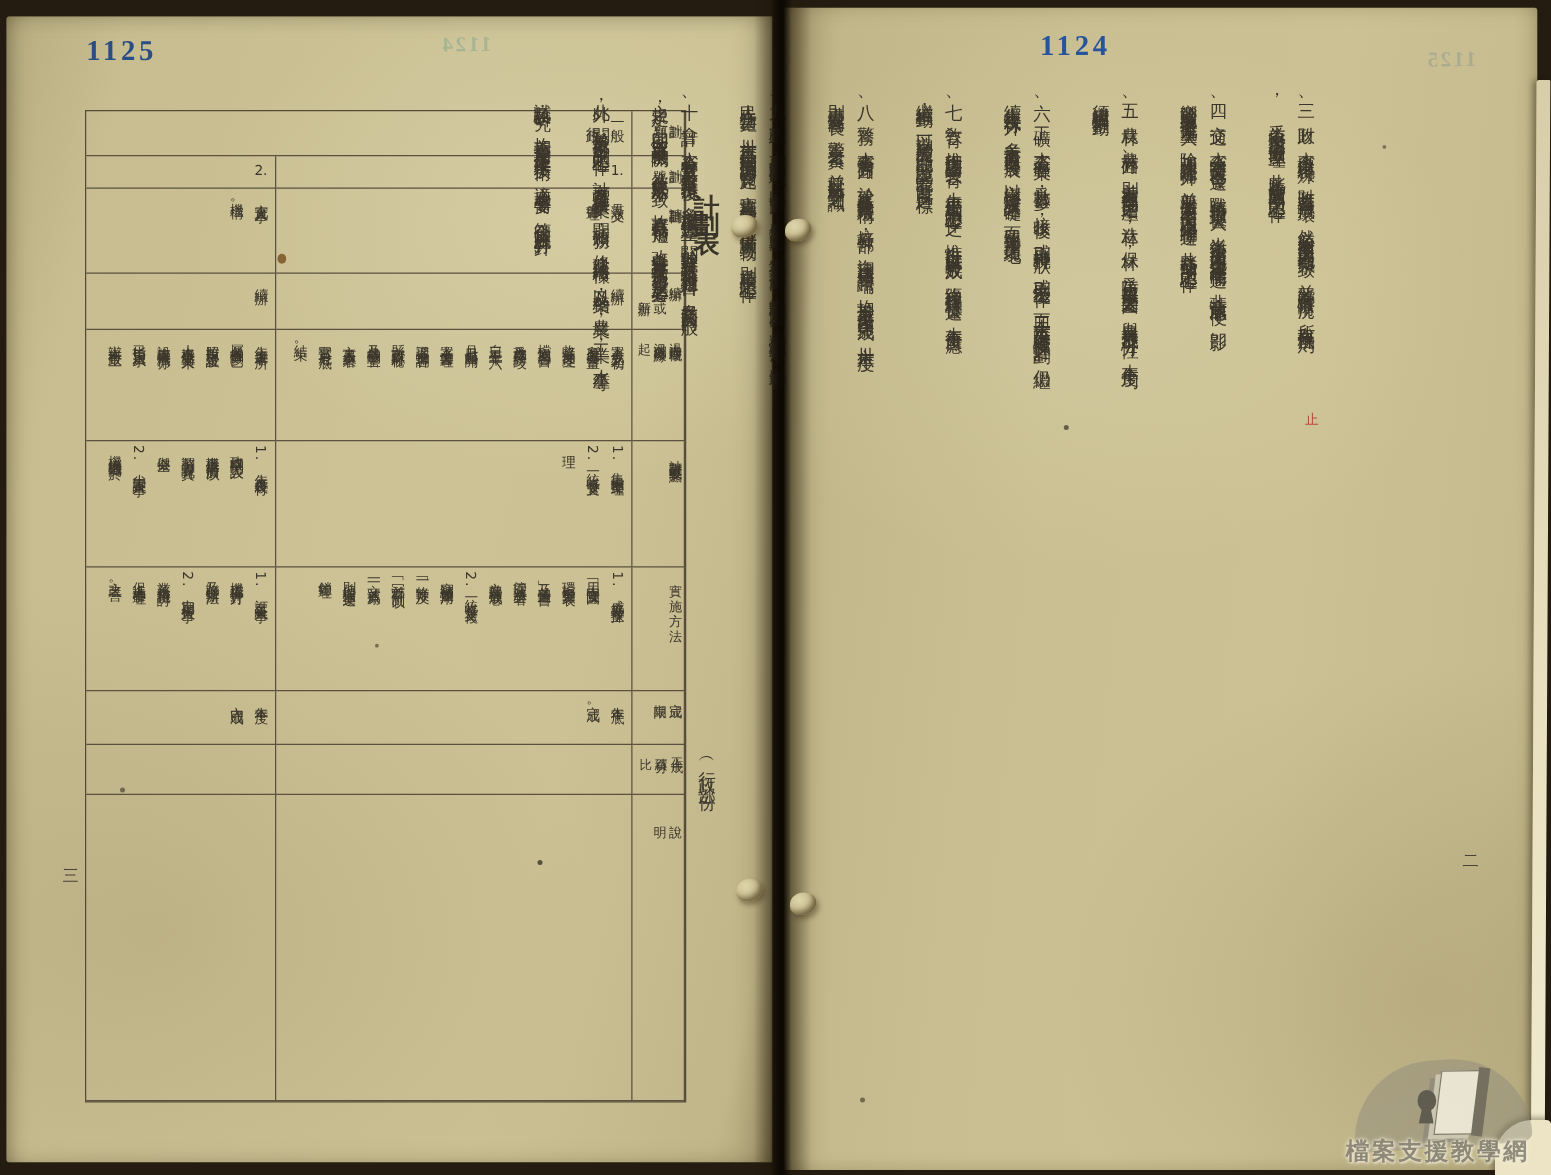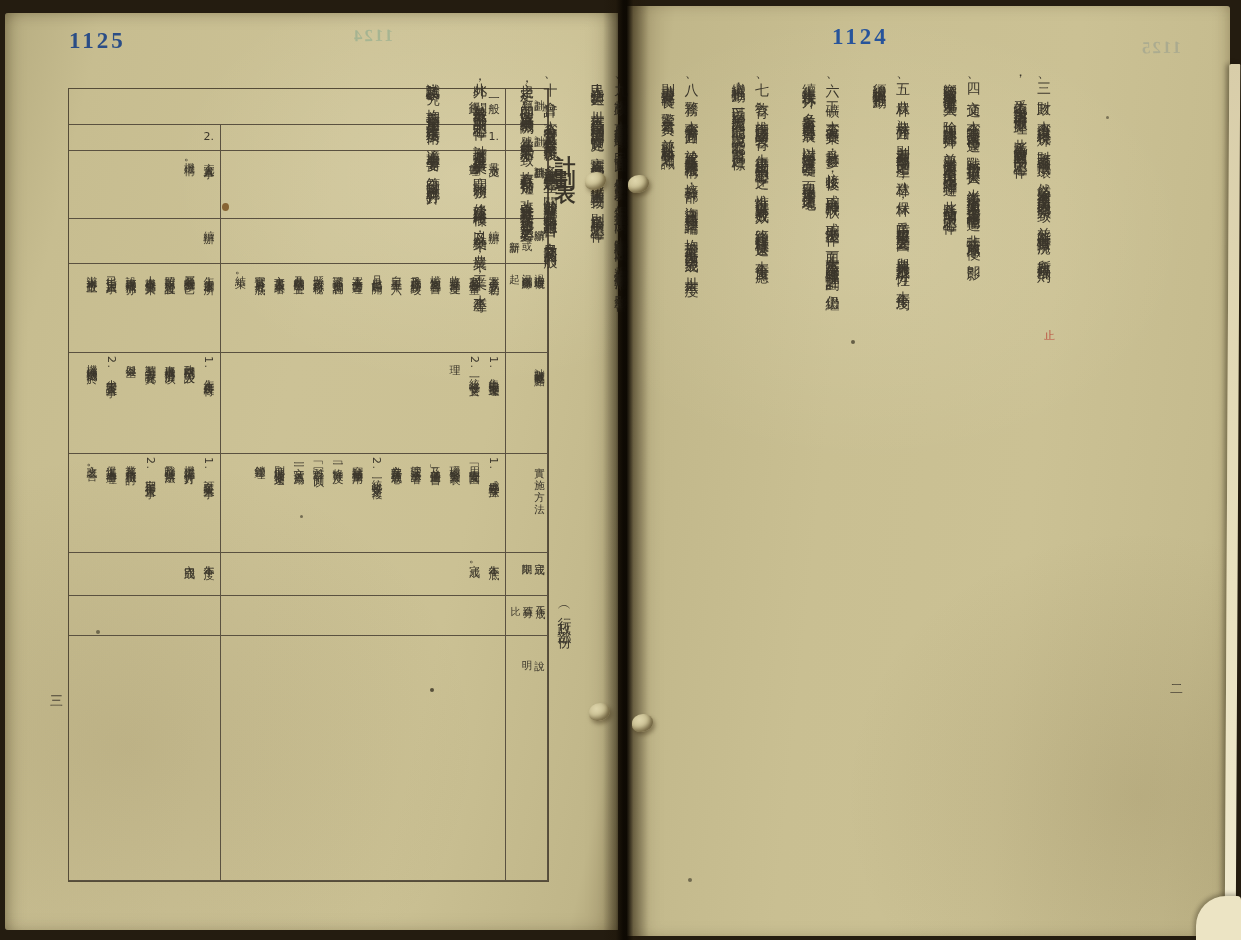--- a/index.html
+++ b/index.html
@@ -234,14 +234,22 @@
   <div class="folio" style="left:1170px;top:680px;">二</div>
 
   <div class="spot" style="left:222px;top:203px;width:7px;height:8px;background:#7a5322;opacity:.85;"></div>
   <div class="spot" style="left:430px;top:688px;width:4px;height:4px;background:#393324;opacity:.8;"></div>
   <div class="spot" style="left:300px;top:515px;width:3px;height:3px;background:#393324;opacity:.6;"></div>
   <div class="spot" style="left:96px;top:630px;width:4px;height:4px;background:#393324;opacity:.6;"></div>
   <div class="spot" style="left:851px;top:340px;width:4px;height:4px;background:#393324;opacity:.7;"></div>
   <div class="spot" style="left:688px;top:878px;width:4px;height:4px;background:#393324;opacity:.6;"></div>
   <div class="spot" style="left:1106px;top:116px;width:3px;height:3px;background:#393324;opacity:.55;"></div>
 
+  <div class="wm">
+    <div class="wm-dome"></div>
+    <div class="wm-pages"></div>
+    <div class="wm-cover"></div>
+    <div class="wm-khead"></div>
+    <div class="wm-kbase"></div>
+    <div class="wm-text">檔案支援教學網</div>
+  </div>
 
 </div>
 
 </body></html>

